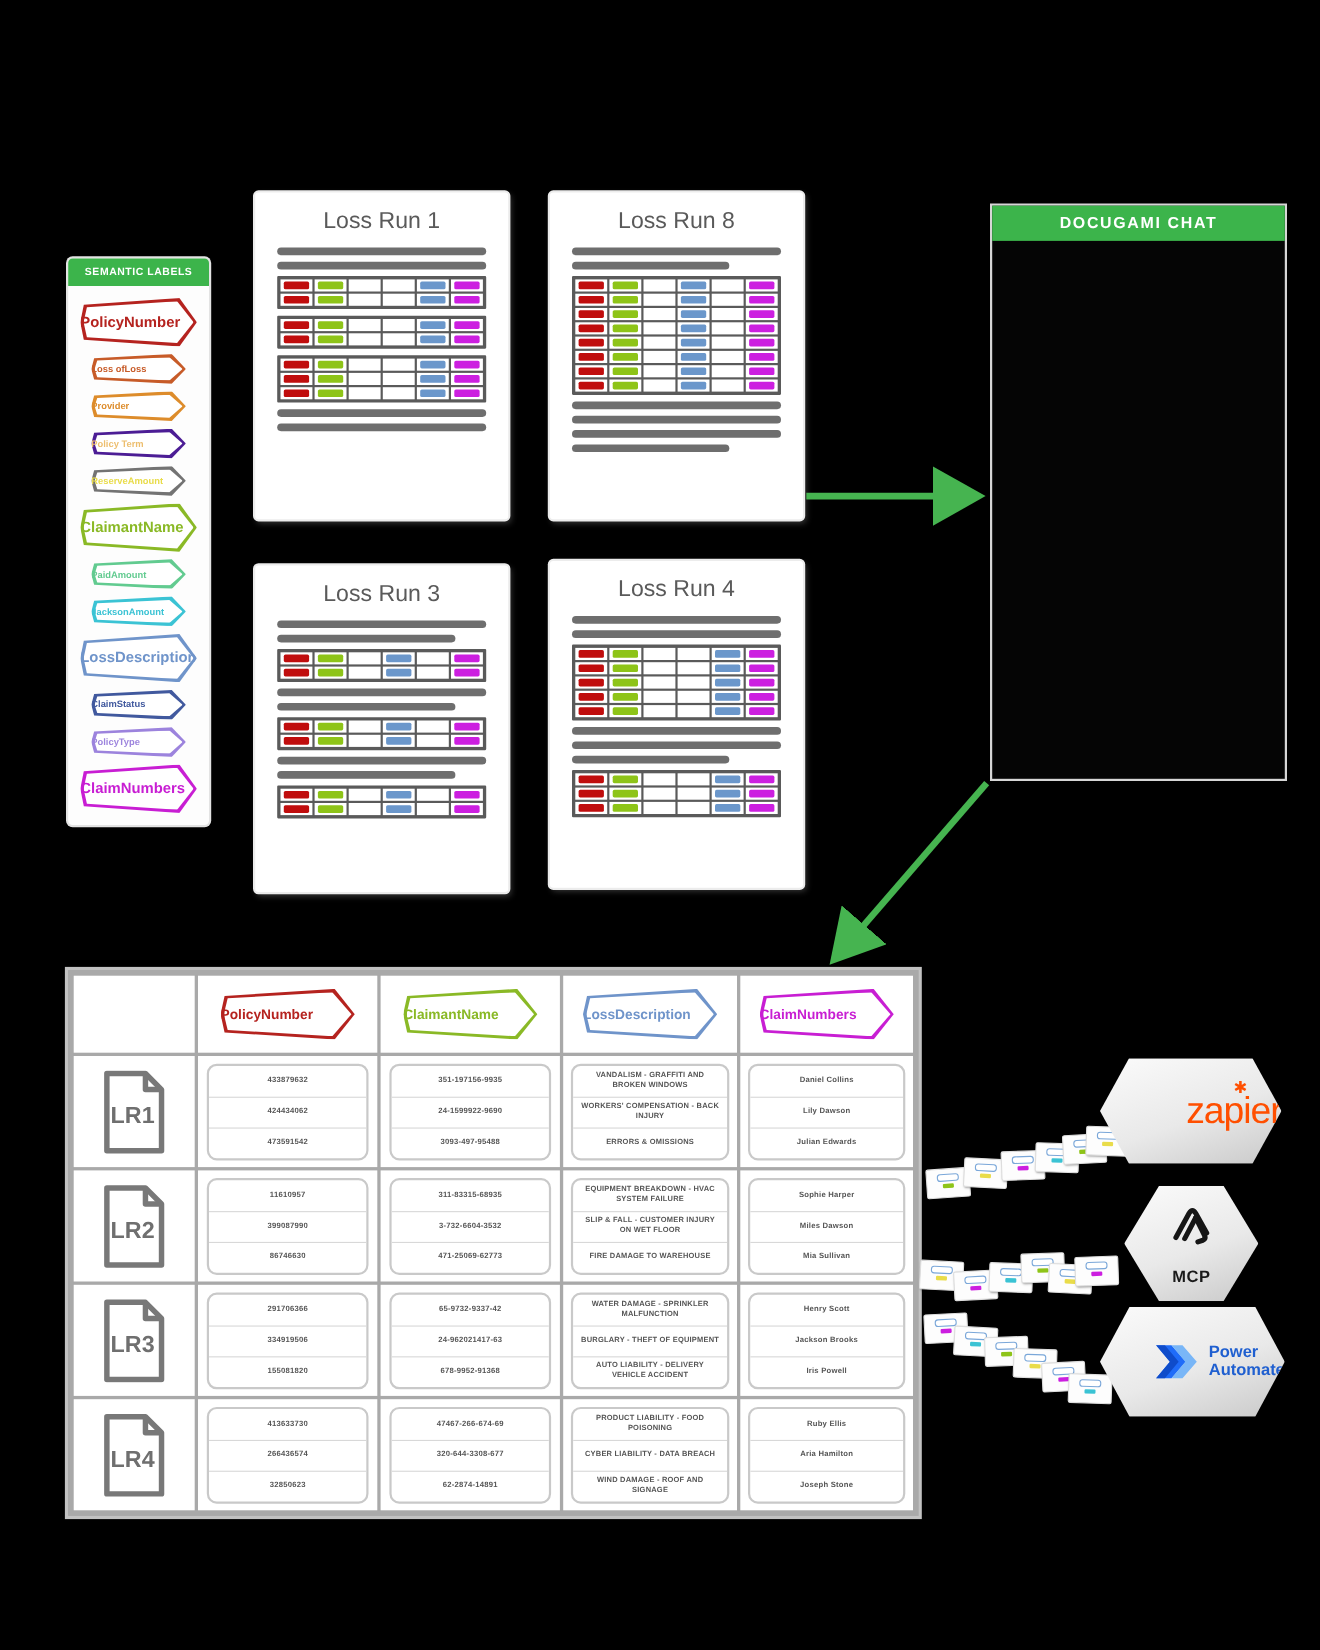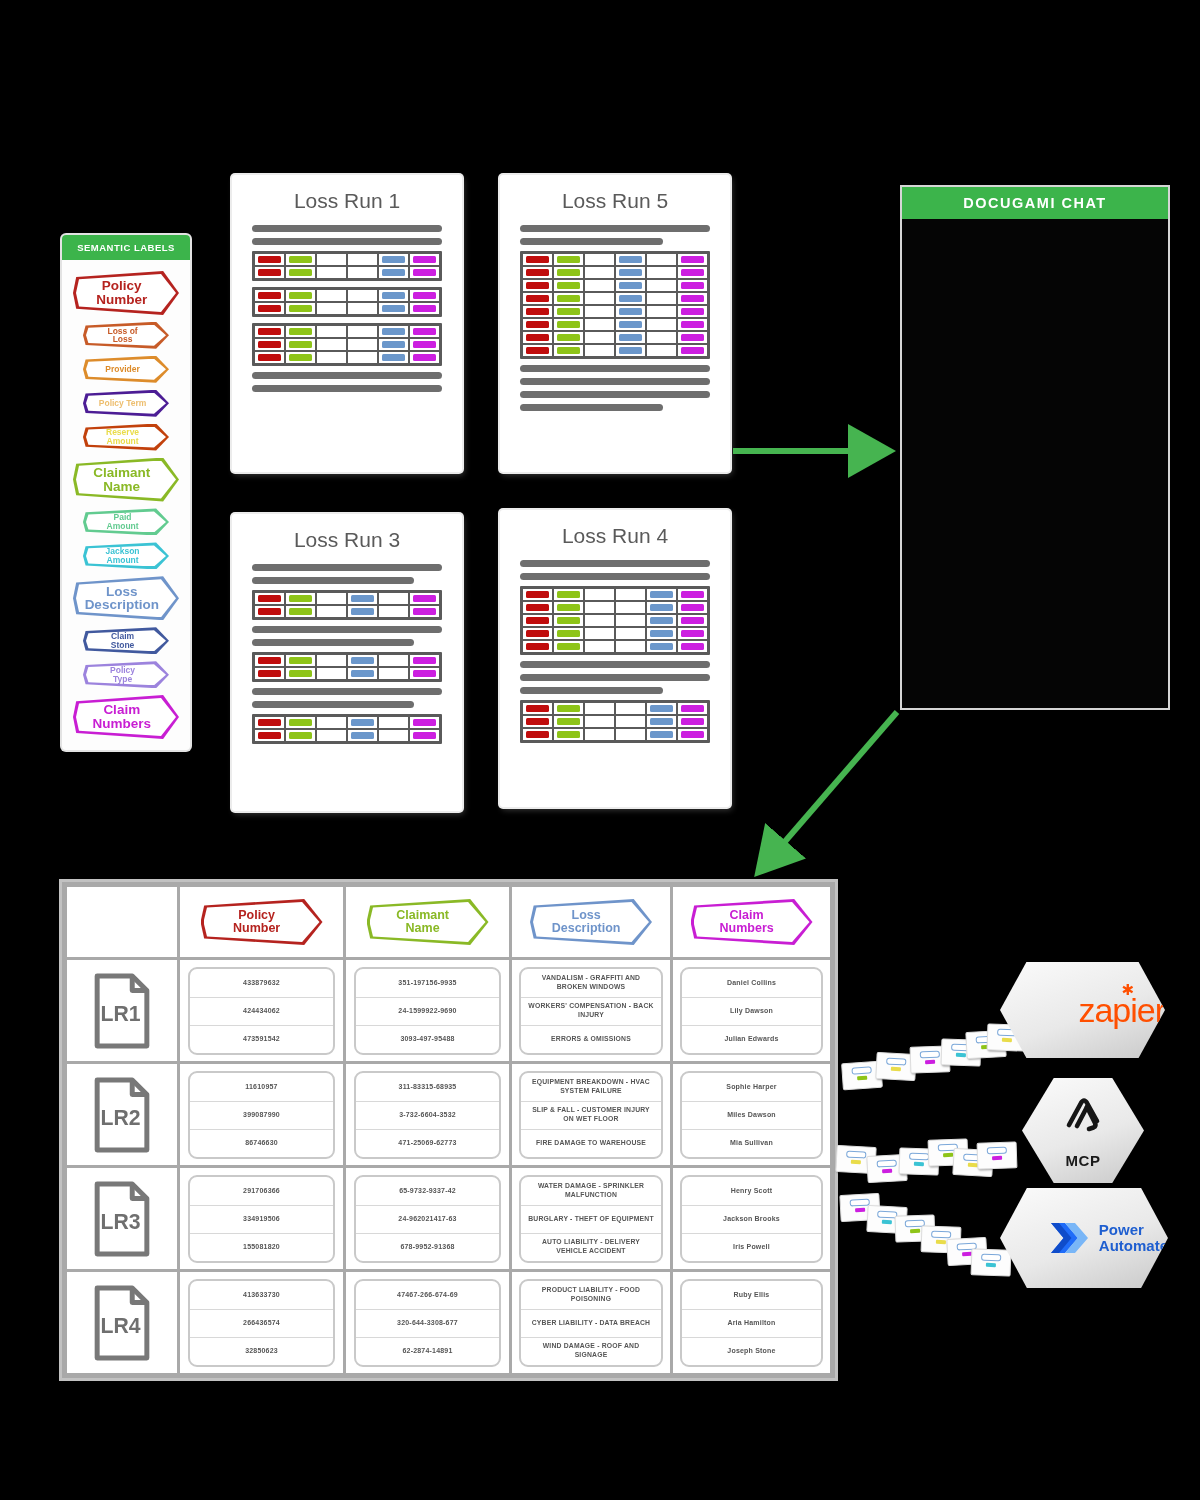--- a/index.html
+++ b/index.html
@@ -13,21 +13,21 @@
   .sem-header{background:#3cb44b;color:#fff;font-weight:bold;font-size:9.5px;
               letter-spacing:.5px;text-align:center;padding:7px 2px;border-radius:4px 4px 0 0;}
   .sem-body{flex:1;display:flex;flex-direction:column;align-items:center;
             justify-content:space-evenly;padding:4px 0;}
 
   
   .tag{position:relative;flex:0 0 auto;}
   .tag,.tag-inner{clip-path:polygon(3% 14%,85% 0%,100% 50%,85% 100%,3% 86%,0% 50%);}
   .tag-inner{position:absolute;inset:3px;background:#fff;}
   .tag-label{position:relative;z-index:2;width:92%;height:100%;display:flex;
-             flex-direction:column;align-items:center;justify-content:center;
+             align-items:center;justify-content:flex-start;
              font-weight:bold;text-align:center;line-height:1.02;}
   .tag.lg{width:106px;height:44px;}
   .tag.lg .tag-label{font-size:13.5px;}
   .tag.sm{width:86px;height:27px;}
   .tag.sm .tag-label{font-size:8.5px;}
 
   
   .doc-card{position:absolute;width:230px;height:297px;background:#fff;border-radius:3px;
             box-shadow:0 0 0 2px #ececec,2px 3px 6px rgba(120,120,120,.5);
             display:flex;flex-direction:column;padding:14px 20px 12px;box-sizing:border-box;gap:6px;}
@@ -117,21 +117,21 @@
           <div class="tag-label" style="color: rgb(221, 140, 43);">
             <span>Provider</span>
           </div>
         </div>
         <div class="tag sm" style="background: #4c1d95;">
           <div class="tag-inner"></div>
           <div class="tag-label" style="color: rgb(237, 190, 110);">
             <span>Policy Term</span>
           </div>
         </div>
-        <div class="tag sm" style="background: #c2410c;">
+        <div class="tag sm" style="background: #737373;">
           <div class="tag-inner"></div>
           <div class="tag-label" style="color: rgb(233, 220, 74);">
             <span>Reserve</span>
             <span>Amount</span>
           </div>
         </div>
         <div class="tag lg" style="background: rgb(138, 185, 38);">
           <div class="tag-inner"></div>
           <div class="tag-label" style="color: rgb(138, 185, 38);">
             <span>Claimant</span>
@@ -156,21 +156,21 @@
           <div class="tag-inner"></div>
           <div class="tag-label" style="color: rgb(111, 148, 202);">
             <span>Loss</span>
             <span>Description</span>
           </div>
         </div>
         <div class="tag sm" style="background: rgb(65, 89, 158);">
           <div class="tag-inner"></div>
           <div class="tag-label" style="color: rgb(65, 89, 158);">
             <span>Claim</span>
-            <span>Stone</span>
+            <span>Status</span>
           </div>
         </div>
         <div class="tag sm" style="background: rgb(156, 131, 221);">
           <div class="tag-inner"></div>
           <div class="tag-label" style="color: rgb(156, 131, 221);">
             <span>Policy</span>
             <span>Type</span>
           </div>
         </div>
         <div class="tag lg" style="background: rgb(200, 30, 211);">
@@ -317,21 +317,21 @@
             <div class="doc-chip" style="background: rgb(107, 151, 203);"></div>
           </div>
           <div class="doc-cell">
             <div class="doc-chip" style="background: rgb(204, 31, 224);"></div>
           </div>
         </div>
         <div class="doc-bar" style="width: 100%;"></div>
         <div class="doc-bar" style="width: 100%;"></div>
       </div>
       <div class="doc-card" style="left: 500px; top: 175px;">
-        <div class="doc-title">Loss Run 5</div>
+        <div class="doc-title">Loss Run 8</div>
         <div class="doc-bar" style="width: 100%;"></div>
         <div class="doc-bar" style="width: 75%;"></div>
         <div class="doc-table">
           <div class="doc-cell">
             <div class="doc-chip" style="background: rgb(192, 13, 13);"></div>
           </div>
           <div class="doc-cell">
             <div class="doc-chip" style="background: rgb(142, 196, 24);"></div>
           </div>
           <div class="doc-cell">

